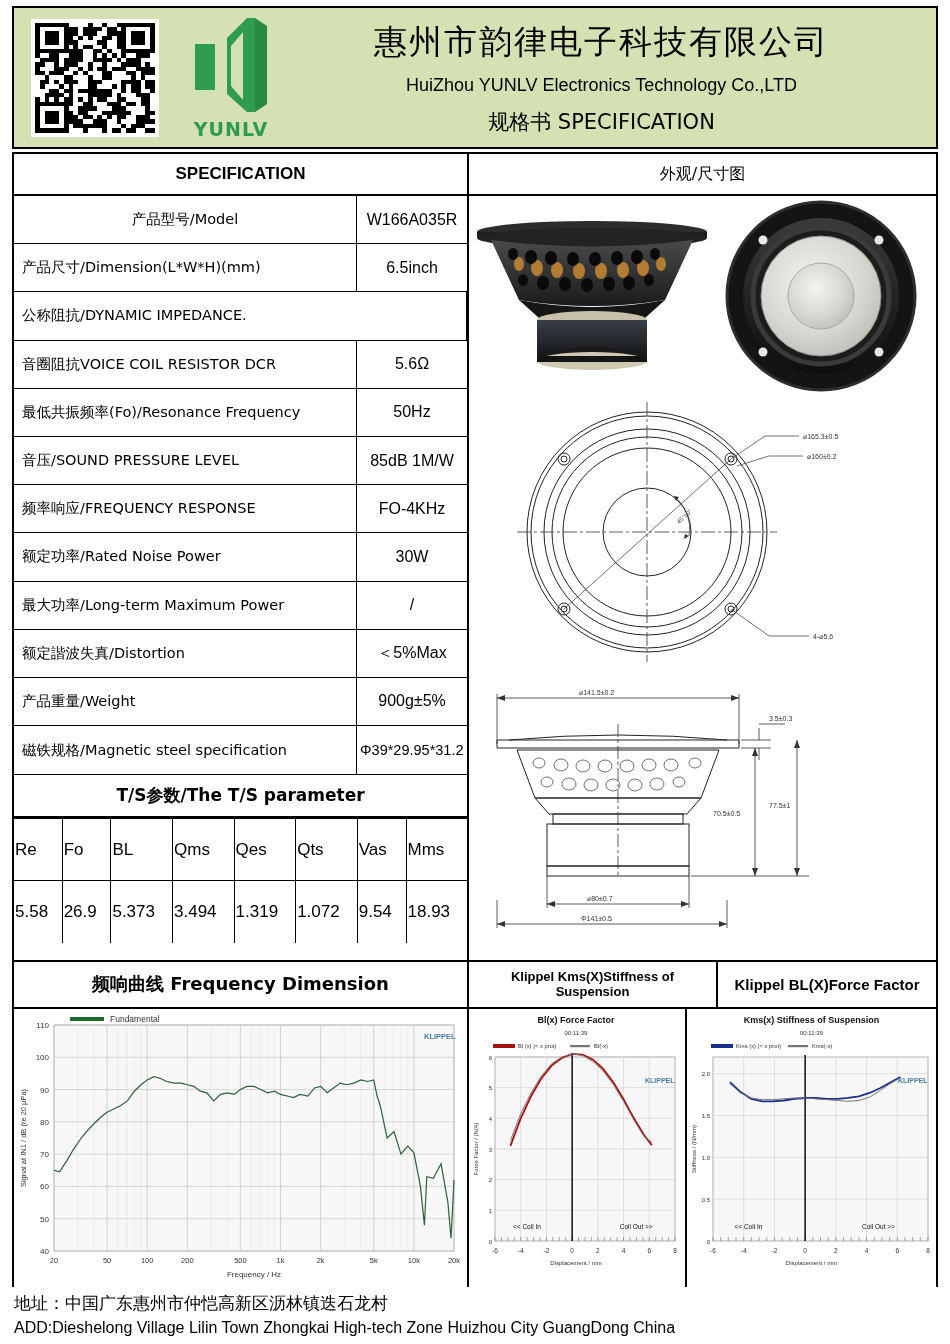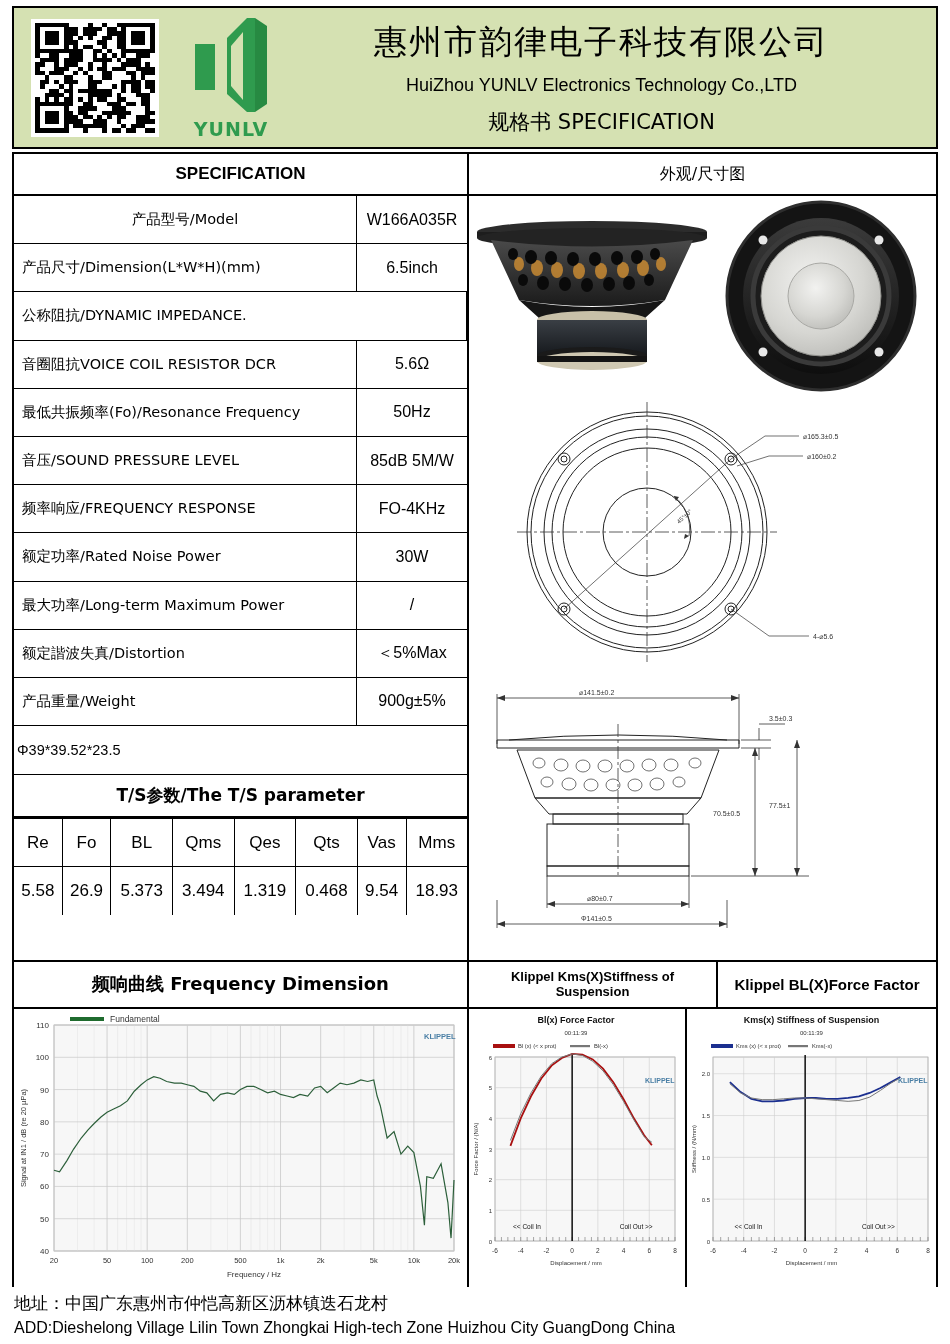--- a/index.html
+++ b/index.html
@@ -148,22 +148,21 @@
     height: 44px;
     border-top: 1px solid #000;
     border-bottom: 2px solid #000;
     display: flex; align-items: center; justify-content: center;
     font-weight: bold; font-size: 17px;
     font-family: "DejaVu Sans", sans-serif;
   }
   .ts-table { width: 100%; border-collapse: collapse; }
   .ts-table td {
     border: 1px solid #000;
-    text-align: center;
-    height: 48px;
+    height: 62px;
     font-size: 17px;
   }
   .ts-table tr:first-child td { font-weight: normal; }
   .ts-table td:first-child { border-left: none; }
   .ts-table td:last-child { border-right: none; }
   .ts-table tr:last-child td { border-bottom: none; }
 
   
   .photos {
     height: 200px;
@@ -887,21 +886,21 @@
         <div class="spec-row">
           <div class="spec-label">音圈阻抗VOICE COIL RESISTOR DCR</div>
           <div class="spec-value">5.6Ω</div>
         </div>
         <div class="spec-row">
           <div class="spec-label">最低共振频率(Fo)/Resonance Frequency</div>
           <div class="spec-value">50Hz</div>
         </div>
         <div class="spec-row">
           <div class="spec-label">音压/SOUND PRESSURE LEVEL</div>
-          <div class="spec-value">85dB 5M/W</div>
+          <div class="spec-value">85dB 1M/W</div>
         </div>
         <div class="spec-row">
           <div class="spec-label">频率响应/FREQUENCY RESPONSE</div>
           <div class="spec-value">FO-4KHz</div>
         </div>
         <div class="spec-row">
           <div class="spec-label">额定功率/Rated Noise Power</div>
           <div class="spec-value">30W</div>
         </div>
         <div class="spec-row">
@@ -910,21 +909,22 @@
         </div>
         <div class="spec-row">
           <div class="spec-label">额定諧波失真/Distortion</div>
           <div class="spec-value">＜5%Max</div>
         </div>
         <div class="spec-row">
           <div class="spec-label">产品重量/Weight</div>
           <div class="spec-value">900g±5%</div>
         </div>
         <div class="spec-row">
-          <div class="spec-value clip">Φ39*39.52*23.5</div>
+          <div class="spec-label">磁铁规格/Magnetic steel specification</div>
+          <div class="spec-value clip">Φ39*29.95*31.2</div>
         </div>
       </div>
     <div class="ts-title">T/S参数/The T/S parameter</div>
     <table class="ts-table">
       <tbody id="ts-body">
           <tr>
             <td>Re</td>
             <td>Fo</td>
             <td>BL</td>
             <td>Qms</td>
@@ -932,21 +932,21 @@
             <td>Qts</td>
             <td>Vas</td>
             <td>Mms</td>
           </tr>
           <tr>
             <td>5.58</td>
             <td>26.9</td>
             <td>5.373</td>
             <td>3.494</td>
             <td>1.319</td>
-            <td>0.468</td>
+            <td>1.072</td>
             <td>9.54</td>
             <td>18.93</td>
           </tr>
         </tbody>
     </table>
   </div>
 
   <div class="col-right">
     <div class="sec-head cn">外观/尺寸图</div>
 

